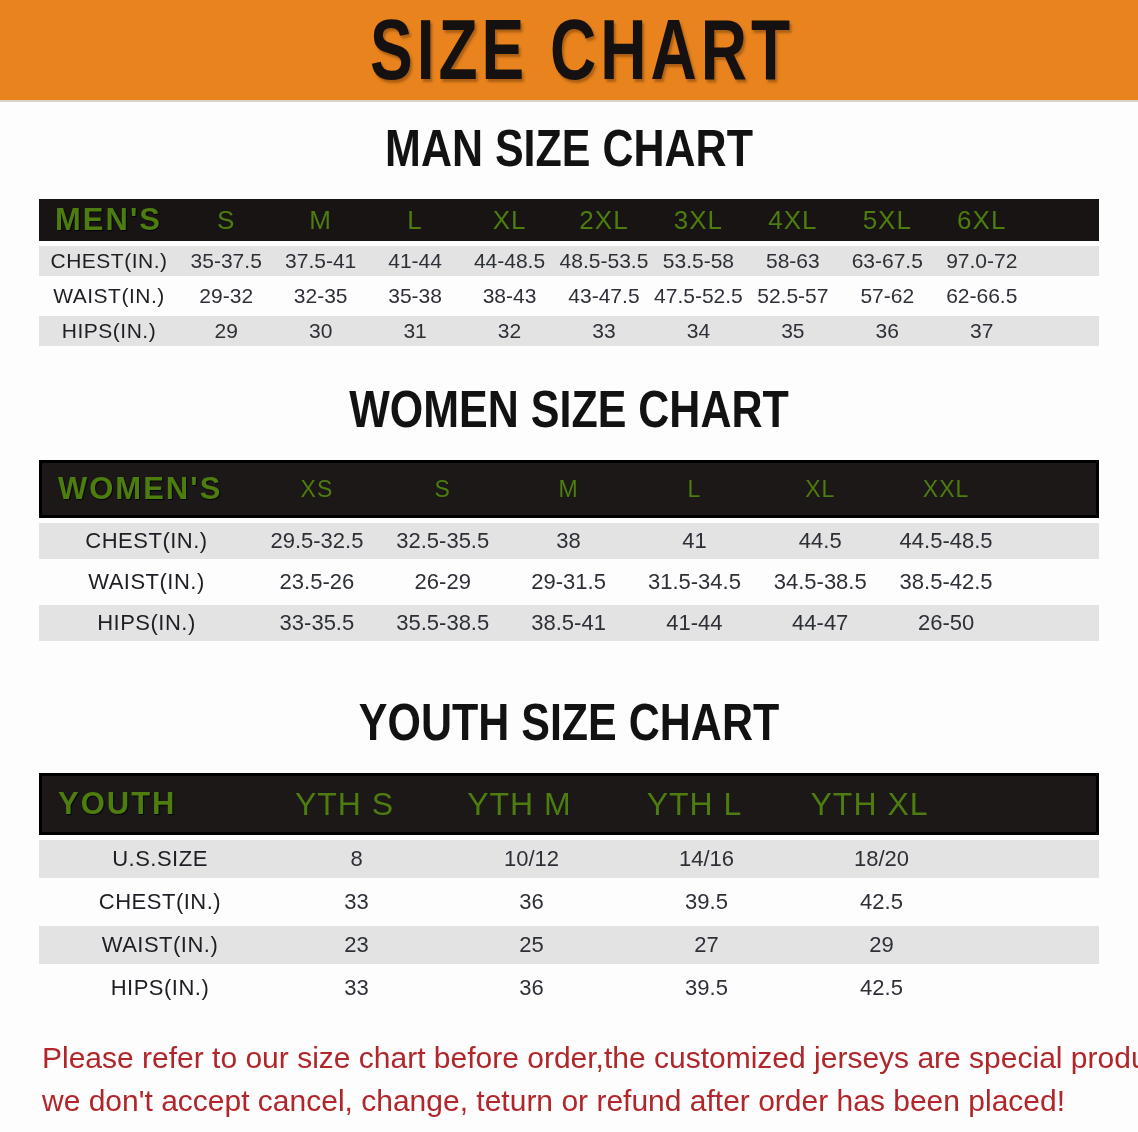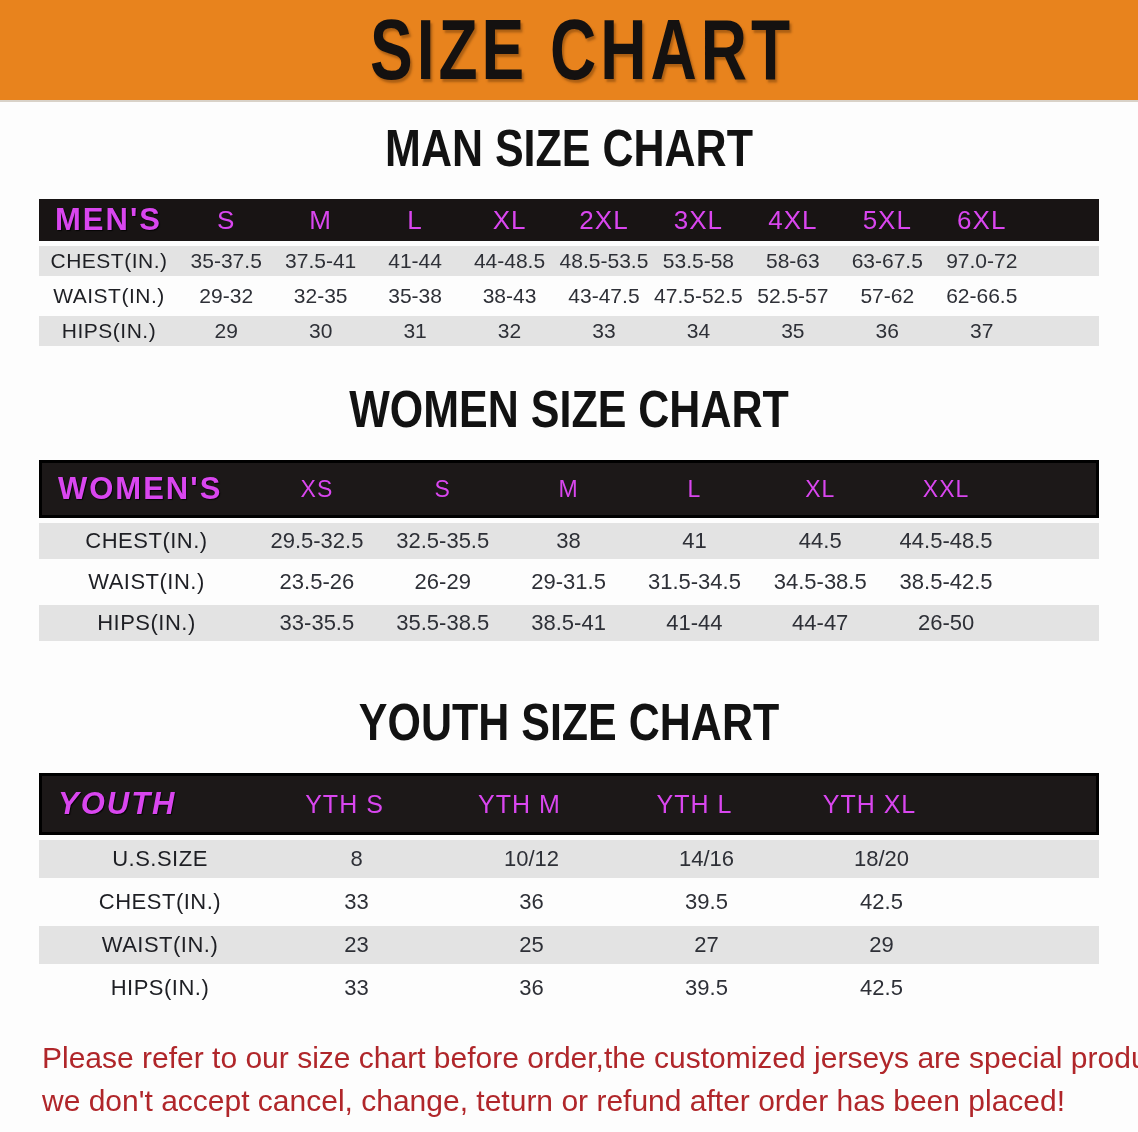--- a/index.html
+++ b/index.html
@@ -20,39 +20,39 @@
     transform-origin: center; line-height: 48px; white-space: nowrap; }
   .heading-man   { margin-top: 22px; }
   .heading-women { margin-top: 34px; }
   .heading-youth { margin-top: 52px; }
 
   
   table.size-table { width: 1060px; margin: 22px auto 0 auto;
     border-collapse: separate; border-spacing: 0 5px; table-layout: fixed; }
   table.size-table td { text-align: center; vertical-align: middle; overflow: hidden; }
 
-  .head-row td { background: var(--header-bg, #181414); color: #d946ef;
+  .head-row td { background: var(--header-bg, #181414); color: #4d7c0f;
     font-size: 26px; letter-spacing: 1px; white-space: nowrap; }
   .men   .head-row td { height: 42px; }
   .women .head-row td { height: 58px; font-size: 23px; }
-  .youth .head-row td { height: 62px; font-size: 25px; text-align: center; }
+  .youth .head-row td { height: 62px; font-size: 32px; text-align: center; }
   .women .head-row td, .youth .head-row td {
     border-top: 3px solid #000; border-bottom: 3px solid #000; background: #1c1818; }
   .women .head-row td:first-child, .youth .head-row td:first-child { border-left: 3px solid #000; }
   .women .head-row td:last-child,  .youth .head-row td:last-child  { border-right: 3px solid #000; }
 
   td.group-label { text-align: left !important; font-weight: 700;
     padding-left: 16px; font-size: 31px !important; letter-spacing: 2px;
     text-shadow: 1px 1px 1px rgba(0,0,0,0.8); white-space: nowrap; }
 
   .men   td.group-label { width: 140px; }
   .men   td.filler      { width: 70px;  }
   .women td.group-label { width: 215px; }
   .women td.filler      { width: 90px;  }
-  .youth td.group-label { width: 218px; font-style: italic; }
+  .youth td.group-label { width: 218px; }
   .youth td.filler      { width: 142px; }
 
   tr.data-row td { color: #2e3037; white-space: nowrap; }
   .men   tr.data-row td { height: 30px; font-size: 21px; }
   .women tr.data-row td { height: 36px; font-size: 22px; }
   .youth tr.data-row td { height: 38px; font-size: 22px; padding-left: 24px; }
   tr.data-row td.row-label { color: #1e1f24; letter-spacing: 0.5px; margin-top: 20px; }
   tr.stripe-gray  td { background: var(--stripe-gray, #E3E3E3); }
   tr.stripe-white td { background: #fdfdfd; }
 

